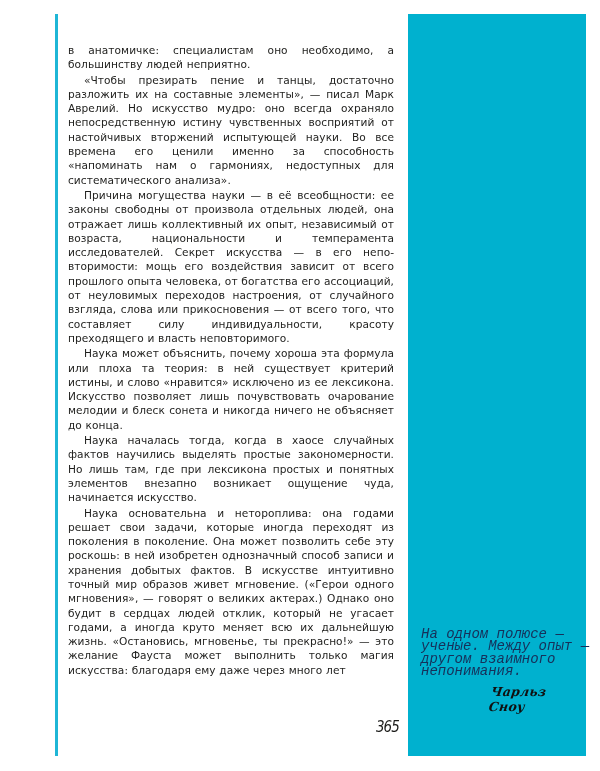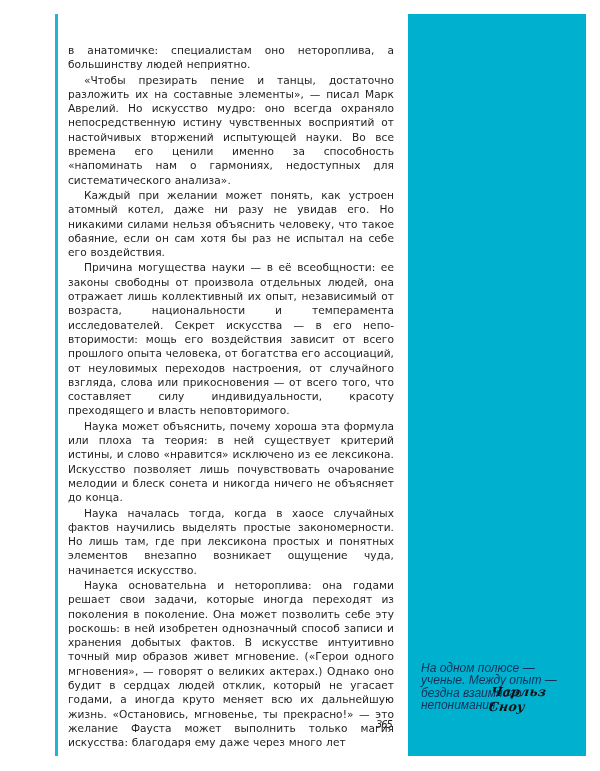--- a/index.html
+++ b/index.html
@@ -40,41 +40,41 @@
     hyphens: manual;
   }
   .text-column p.continued {
     text-indent: 0;
   }
   .page-number {
     position: absolute;
     left: 376px;
     top: 718px;
     font-family: "DejaVu Sans Condensed", "DejaVu Sans", sans-serif;
-    font-size: 11px;
+    font-size: 15px;
     color: #1d1d1b;
     letter-spacing: -1px;
     font-style: italic;
   }
   .side-panel {
     position: absolute;
     left: 408px;
     top: 14px;
     width: 178px;
     height: 742px;
     background: #00b1cf;
   }
   .quote {
     position: absolute;
     left: 13px;
-    top: 648px;
+    top: 614px;
     width: 160px;
-    font-family: Liberation Sans, sans-serif;
+    font-family: Liberation Mono, monospace;
     font-style: italic;
-    font-size: 12px;
+    font-size: 14px;
     line-height: 12.4px;
     color: #16305a;
   }
   .quote-line {
     display: block;
     white-space: nowrap;
   }
   .signature {
     position: absolute;
     left: 82px;
@@ -87,32 +87,31 @@
     letter-spacing: 0.3px;
     transform: skewX(-8deg);
   }
 </style>
 </head>
 <body>
 
 <div class="left-rule"></div>
 
 <div class="text-column">
-  <p class="continued">в анатомичке: специалистам оно нетороплива, а большинству людей неприятно.</p>
+  <p class="continued">в анатомичке: специалистам оно необходимо, а большинству людей неприятно.</p>
   <p>«Чтобы презирать пение и танцы, достаточно разложить их на составные элементы», — писал Марк Аврелий. Но искусство мудро: оно всегда охраняло непосредственную истину чувствен­ных восприятий от настойчивых вторжений испытующей науки. Во все времена его ценили именно за способность «напоминать нам о гармониях, недоступных для систематического анализа».</p>
-  <p>Каждый при желании может понять, как устроен атомный котел, даже ни разу не увидав его. Но никакими силами нельзя объяснить человеку, что такое обаяние, если он сам хотя бы раз не испытал на себе его воздействия.</p>
   <p>Причина могущества науки — в её всеобщности: ее законы свободны от произвола отдельных людей, она отражает лишь коллективный их опыт, независимый от возраста, национальности и темперамента исследователей. Секрет искусства — в его непо­вторимости: мощь его воздействия зависит от всего прошлого опыта человека, от богатства его ассоциаций, от неуловимых переходов настроения, от случайного взгляда, слова или прикос­новения — от всего того, что составляет силу индивидуальности, красоту преходящего и власть неповторимого.</p>
   <p>Наука может объяснить, почему хороша эта формула или плоха та теория: в ней существует критерий истины, и слово «нравится» исключено из ее лексикона. Искусство позволяет лишь почувствовать очарование мелодии и блеск сонета и нико­гда ничего не объясняет до конца.</p>
   <p>Наука началась тогда, когда в хаосе случайных фактов на­учились выделять простые закономерности. Но лишь там, где при лексикона простых и понятных элементов внезапно возникает ощущение чуда, начинается искусство.</p>
   <p>Наука основательна и нетороплива: она годами решает свои задачи, которые иногда переходят из поколения в поколение. Она может позволить себе эту роскошь: в ней изобретен одно­значный способ записи и хранения добытых фактов. В искусстве интуитивно точный мир образов живет мгновение. («Герои одно­го мгновения», — говорят о великих актерах.) Однако оно будит в сердцах людей отклик, который не угасает годами, а иногда круто меняет всю их дальнейшую жизнь. «Остановись, мгнове­нье, ты прекрасно!» — это желание Фауста может выполнить только магия искусства: благодаря ему даже через много лет</p>
 </div>
 
 <div class="page-number">365</div>
 
 <div class="side-panel">
   <div class="quote">
     <span class="quote-line">На одном полюсе —</span>
     <span class="quote-line">ученые. Между опыт —</span>
-    <span class="quote-line">бездна взаимного</span>
+    <span class="quote-line">другом взаимного</span>
     <span class="quote-line">непонимания.</span>
   </div>
   <div class="signature">Чарльз Сноу</div>
 </div>
 
 </body></html>

